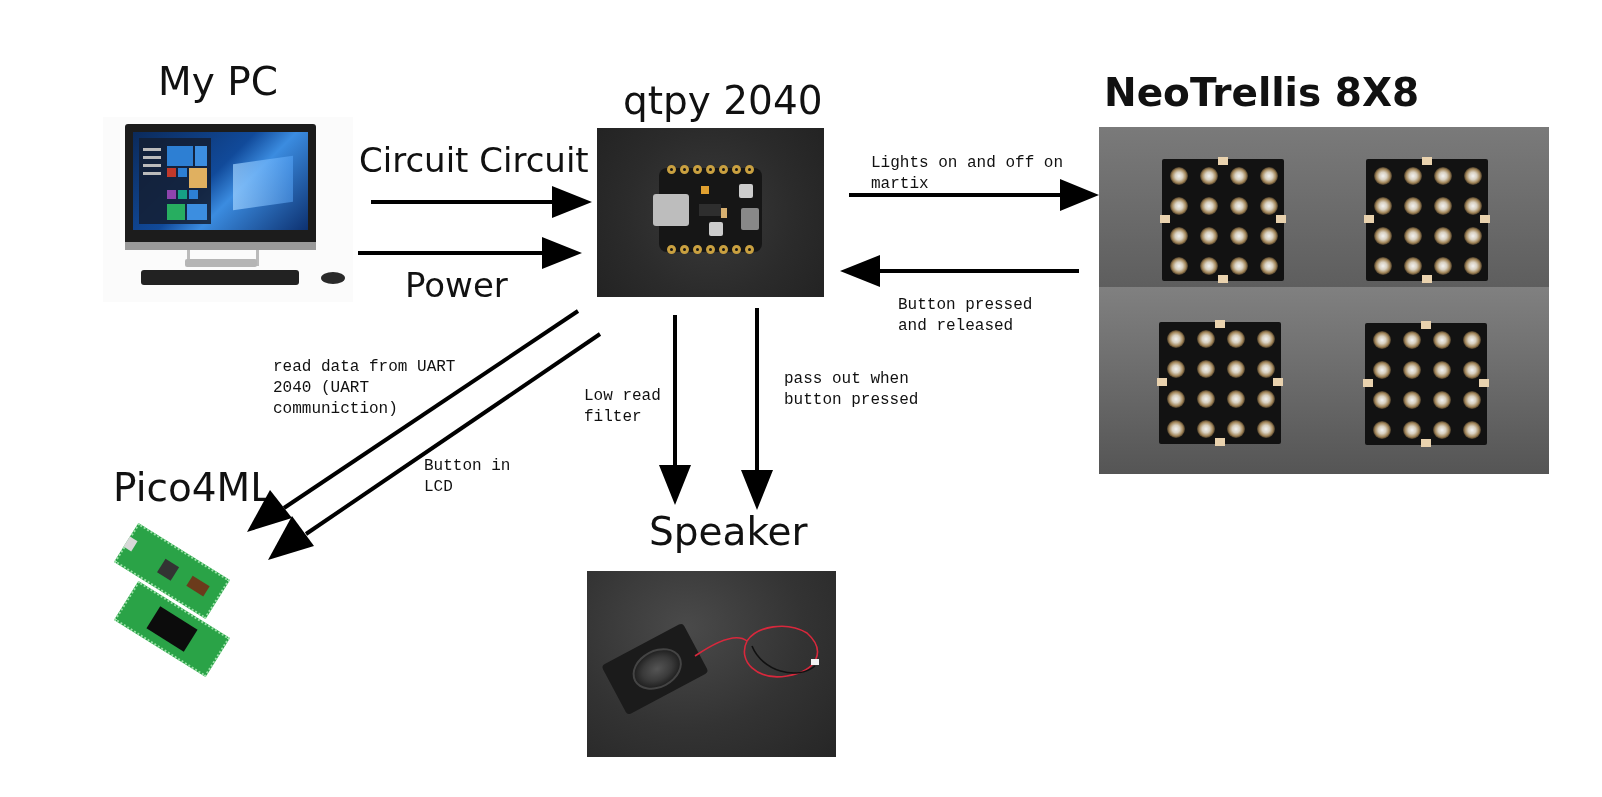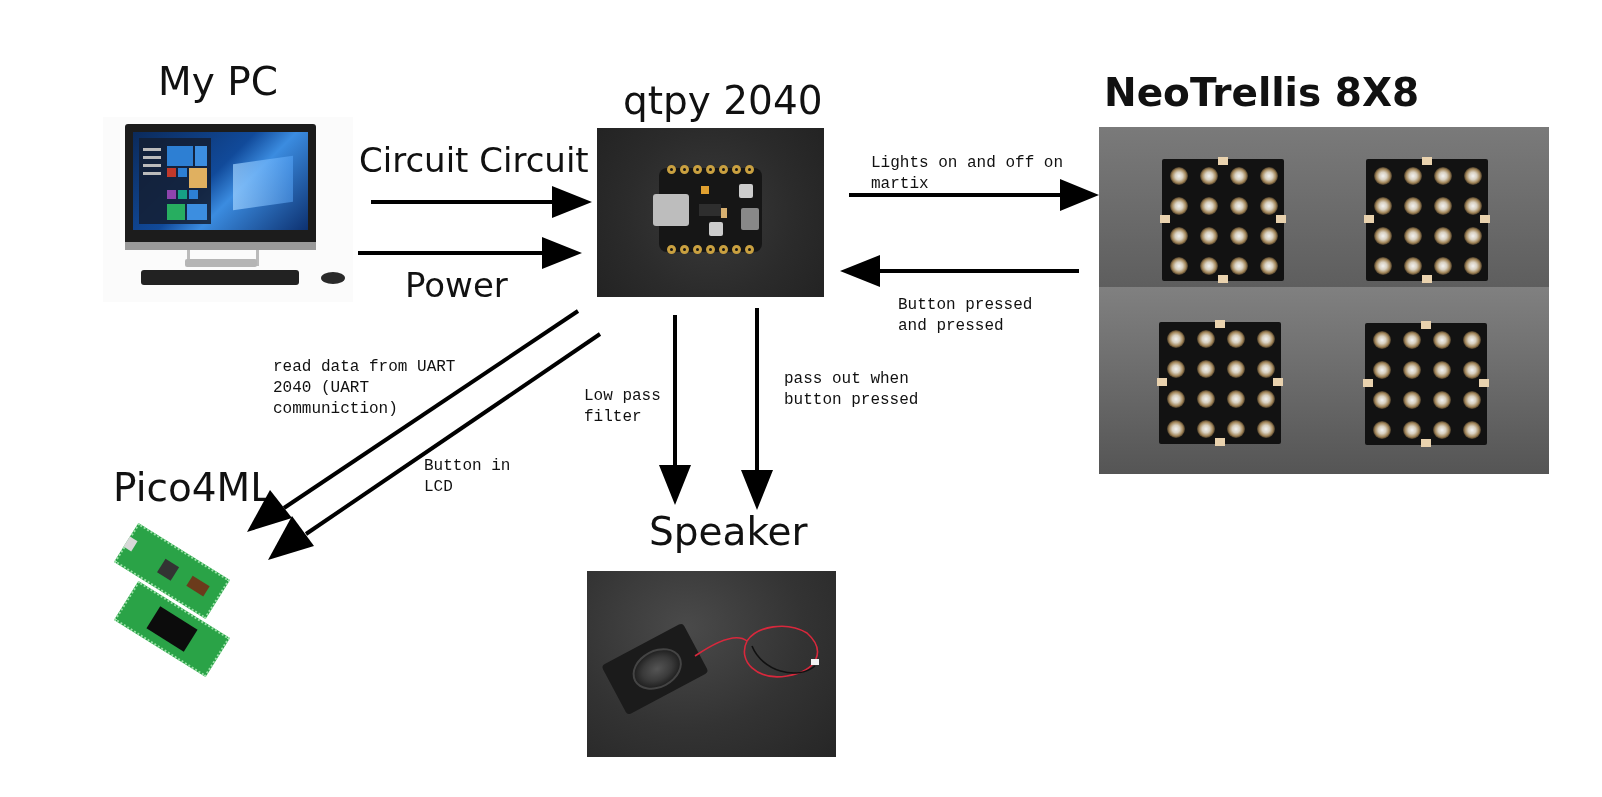--- a/index.html
+++ b/index.html
@@ -279,31 +279,31 @@
 
 <div class="abs lbl-lg" style="left:359px;top:143px;">Circuit Circuit</div>
 <div class="abs lbl-lg" style="left:405px;top:268px;">Power</div>
 
 <div class="abs lbl-sm" style="left:871px;top:153px;">
   <div>Lights on and off on</div>
   <div>martix</div>
 </div>
 <div class="abs lbl-sm" style="left:898px;top:295px;">
   <div>Button pressed</div>
-  <div>and pressed</div>
+  <div>and released</div>
 </div>
 <div class="abs lbl-sm" style="left:273px;top:357px;">
   <div>read data from UART</div>
   <div>2040 (UART</div>
   <div>communiction)</div>
 </div>
 <div class="abs lbl-sm" style="left:424px;top:456px;">
   <div>Button in</div>
   <div>LCD</div>
 </div>
 <div class="abs lbl-sm" style="left:584px;top:386px;">
-  <div>Low pass</div>
+  <div>Low read</div>
   <div>filter</div>
 </div>
 <div class="abs lbl-sm" style="left:784px;top:369px;">
   <div>pass out when</div>
   <div>button pressed</div>
 </div>
 
 </body></html>

